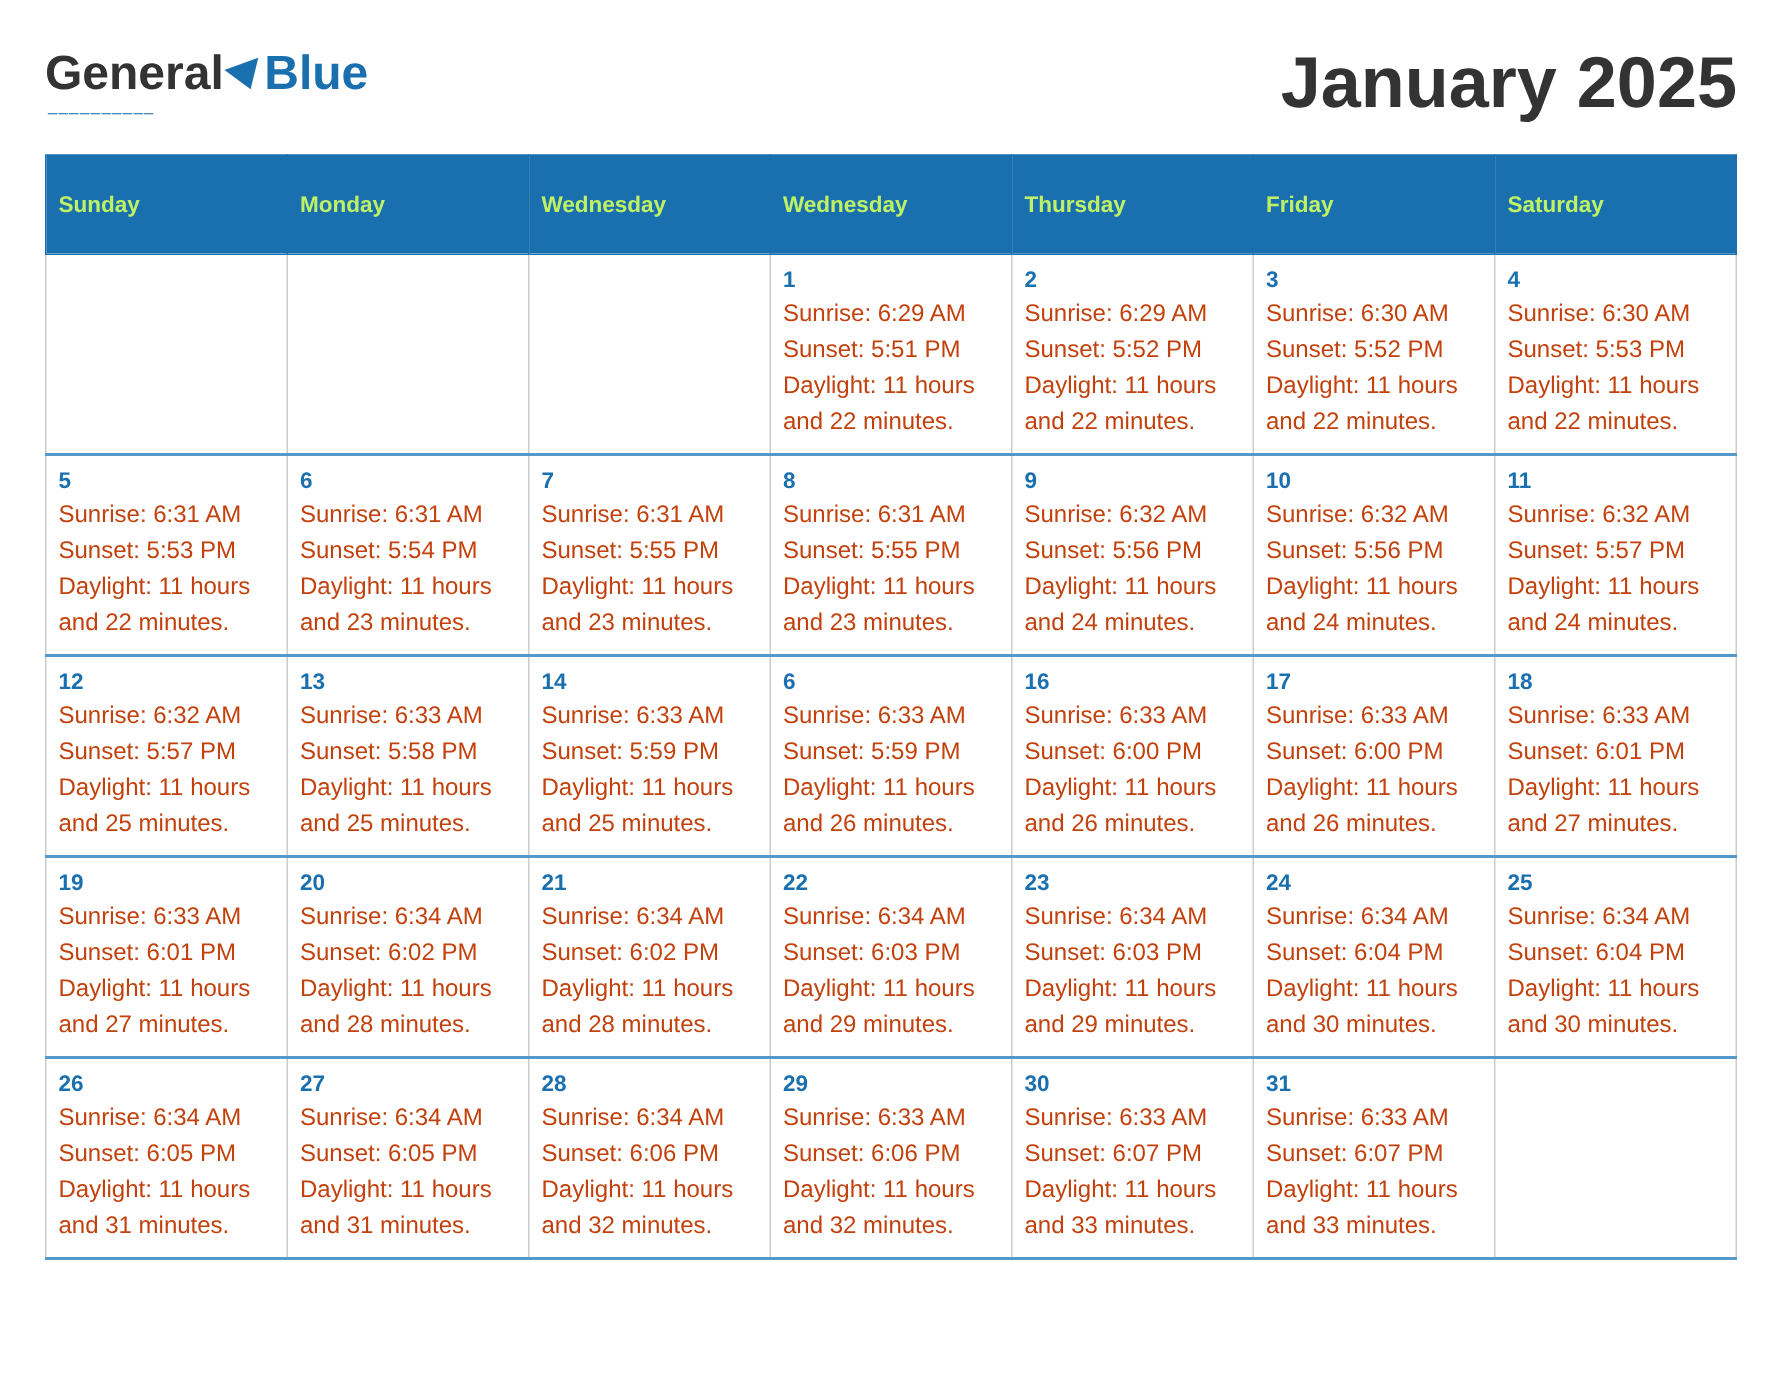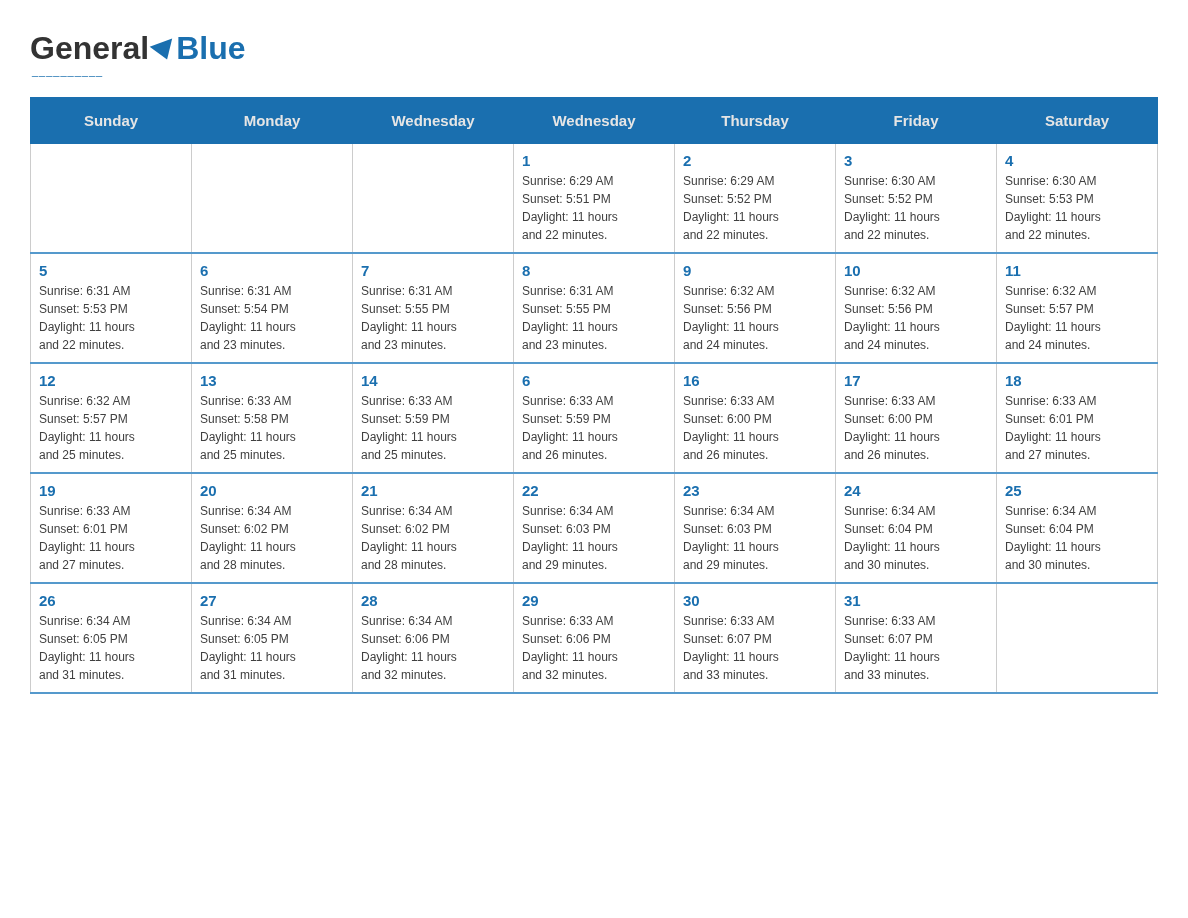--- a/index.html
+++ b/index.html
@@ -67,25 +67,25 @@
     }
     table {
       width: 100%;
       border-collapse: collapse;
       margin-top: 0;
     }
     thead tr {
       background-color: #1a6faf;
     }
     thead th {
-      color: #e5e5e5;
+      color: #bef264;
       font-size: 15px;
       font-weight: 600;
-      padding: 14px 8px;
-      text-align: center;
+      padding: 24px 8px;
+      text-align: left;
       border: 1px solid #1a6faf;
     }
     tbody tr {
       border-bottom: 2px solid #5599cc;
     }
     tbody td {
       vertical-align: top;
       padding: 8px 8px;
       border: 1px solid #ccc;
       font-size: 12.5px;
@@ -94,22 +94,22 @@
       min-height: 90px;
     }
     .day-number {
       font-size: 15px;
       color: #1a6faf;
       font-weight: bold;
       display: block;
       margin-bottom: 3px;
     }
     .day-info {
-      font-size: 12px;
-      color: #404040;
+      font-size: 16px;
+      color: #c2410c;
       line-height: 1.5;
     }
     .empty-cell {
       background: #fff;
     }
     tbody tr:last-child {
       border-bottom: 2px solid #5599cc;
     }
   </style>
 </head>
@@ -120,20 +120,21 @@
     <div class="logo-text">
       <span class="logo-general">General</span>
       <div class="logo-blue-container">
         <div class="logo-triangle"></div>
         <span class="logo-blue">Blue</span>
       </div>
     </div>
     <div class="logo-underline">__________</div>
   </div>
   <div class="title-area">
+    <div class="main-title">January 2025</div>
   </div>
 </div>
 
 <table>
   <thead>
     <tr>
     <th>Sunday</th>
         <th>Monday</th>
         <th>Wednesday</th>
         <th>Wednesday</th>

